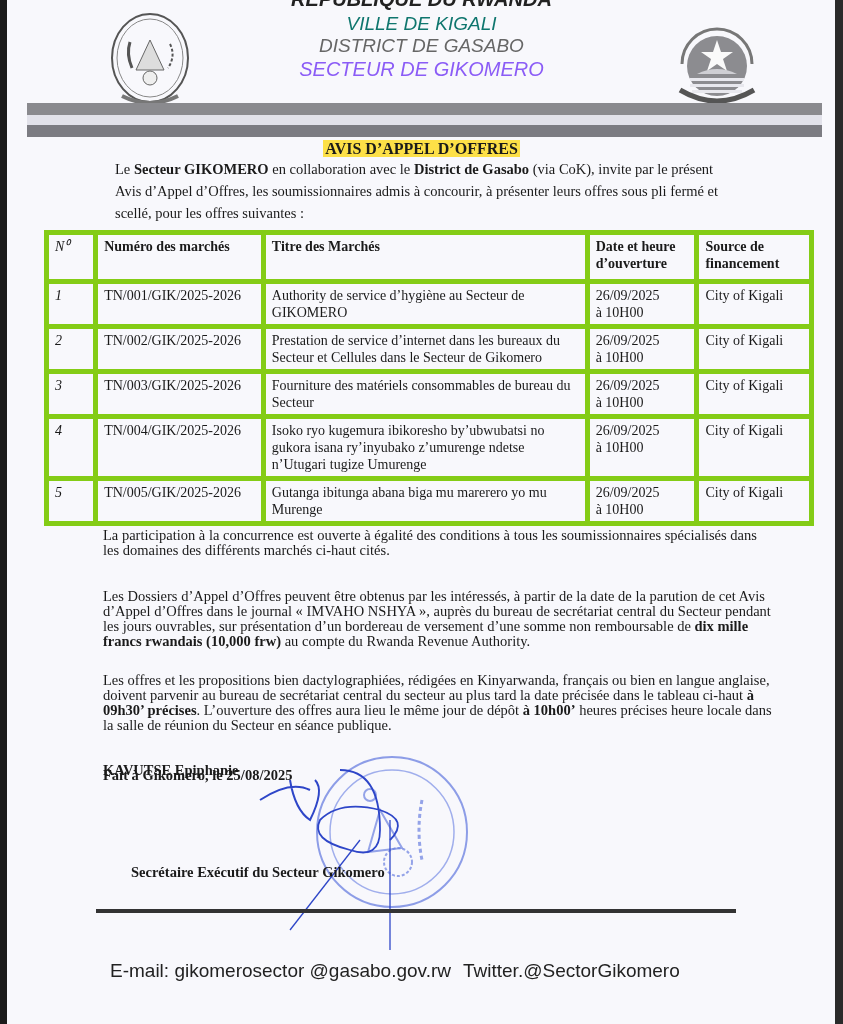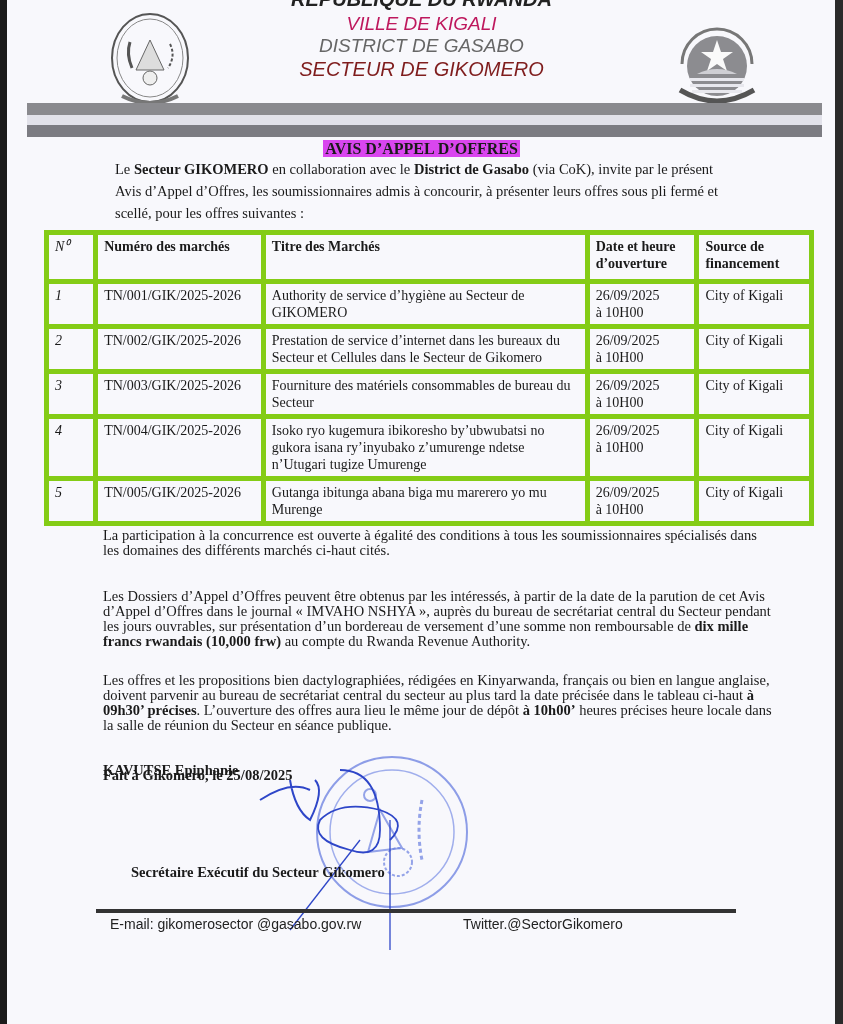--- a/index.html
+++ b/index.html
@@ -9,33 +9,33 @@
     font-family:"Liberation Serif", serif; color:#1a1a1a;
   }
   .edge-left { position:absolute; left:0; top:0; width:7px; height:1024px; background:#1b1b1b; }
   .edge-right { position:absolute; right:0; top:0; width:8px; height:1024px; background:#2a2a2a; }
   .page { position:absolute; left:7px; top:0; width:828px; height:1024px; background:#f8f8fc; }
 
   
   .hdr-line { position:absolute; left:0; width:843px; text-align:center;
     font-family:"Liberation Sans", sans-serif; font-style:italic; font-weight:bold; }
   .hdr-1 { top:-12px; font-size:20px; color:#222; }
-  .hdr-2 { top:13px; font-size:19px; color:#be185d; font-weight:normal; }
+  .hdr-2 { top:13px; font-size:19px; color:#0f766e; font-weight:normal; }
   .hdr-3 { top:35px; font-size:19px; color:#666; font-weight:normal; }
-  .hdr-4 { top:58px; font-size:20px; color:#7f1d1d; font-weight:normal; }
+  .hdr-4 { top:58px; font-size:20px; color:#8b5cf6; font-weight:normal; }
   .logo-left { position:absolute; left:108px; top:12px; width:84px; height:98px; }
   .logo-right { position:absolute; left:672px; top:24px; width:90px; height:82px; }
 
   .band { position:absolute; left:27px; width:795px; }
   .band-1 { top:103px; height:12px; background:#8a8a8e; }
   .band-2 { top:115px; height:10px; background:#e2e2ea; }
   .band-3 { top:125px; height:12px; background:#7c7c82; }
 
   .title { position:absolute; left:0; width:843px; top:140px; text-align:center; }
-  .title span { font-weight:bold; font-size:16px; background:#d946ef; padding:0 2px; }
+  .title span { font-weight:bold; font-size:16px; background:#fde047; padding:0 2px; }
 
   .intro { position:absolute; left:115px; top:158px; width:610px; font-size:14.5px; line-height:22px; }
   b { font-weight:bold; }
 
   table.tenders { position:absolute; left:44px; top:230px; width:770px; border-collapse:collapse; font-size:14px; }
   table.tenders td, table.tenders th { border:5px solid #84cc16; vertical-align:top; text-align:left; padding:3px 6px; line-height:17px; }
   table.tenders th { font-weight:bold; height:38px; }
   table.tenders td { font-weight:normal; }
   .c-no { width:34px; font-style:italic; font-weight:normal !important; }
   th.c-no { font-weight:normal; font-style:italic; }
@@ -49,21 +49,21 @@
   .p2 { top:589px; }
   .p3 { top:673px; }
   .sig { position:absolute; left:103px; font-weight:bold; font-size:14.5px; }
   .sig-1 { top:767px; }
   .sig-2 { top:762px; }
   .sig-3 { top:864px;margin-left:28px; }
   .stamp { position:absolute; left:310px; top:750px; width:165px; height:165px; }
   .signature { position:absolute; left:250px; top:760px; width:200px; height:190px; }
 
   .footer-rule { position:absolute; left:96px; top:909px; width:640px; height:4px; background:#333; }
-  .footer { position:absolute; top:916px; font-family:"Liberation Sans", sans-serif; font-size:14px; color:#222; }
+  .footer { position:absolute; top:960px; font-family:"Liberation Sans", sans-serif; font-size:19px; color:#222; }
   .f-email { left:110px; }
   .f-twitter { left:415px;margin-left:48px; }
 </style>
 </head>
 <body>
 
 <div class="edge-left"></div>
 <div class="page"></div>
 <div class="edge-right"></div>
 

